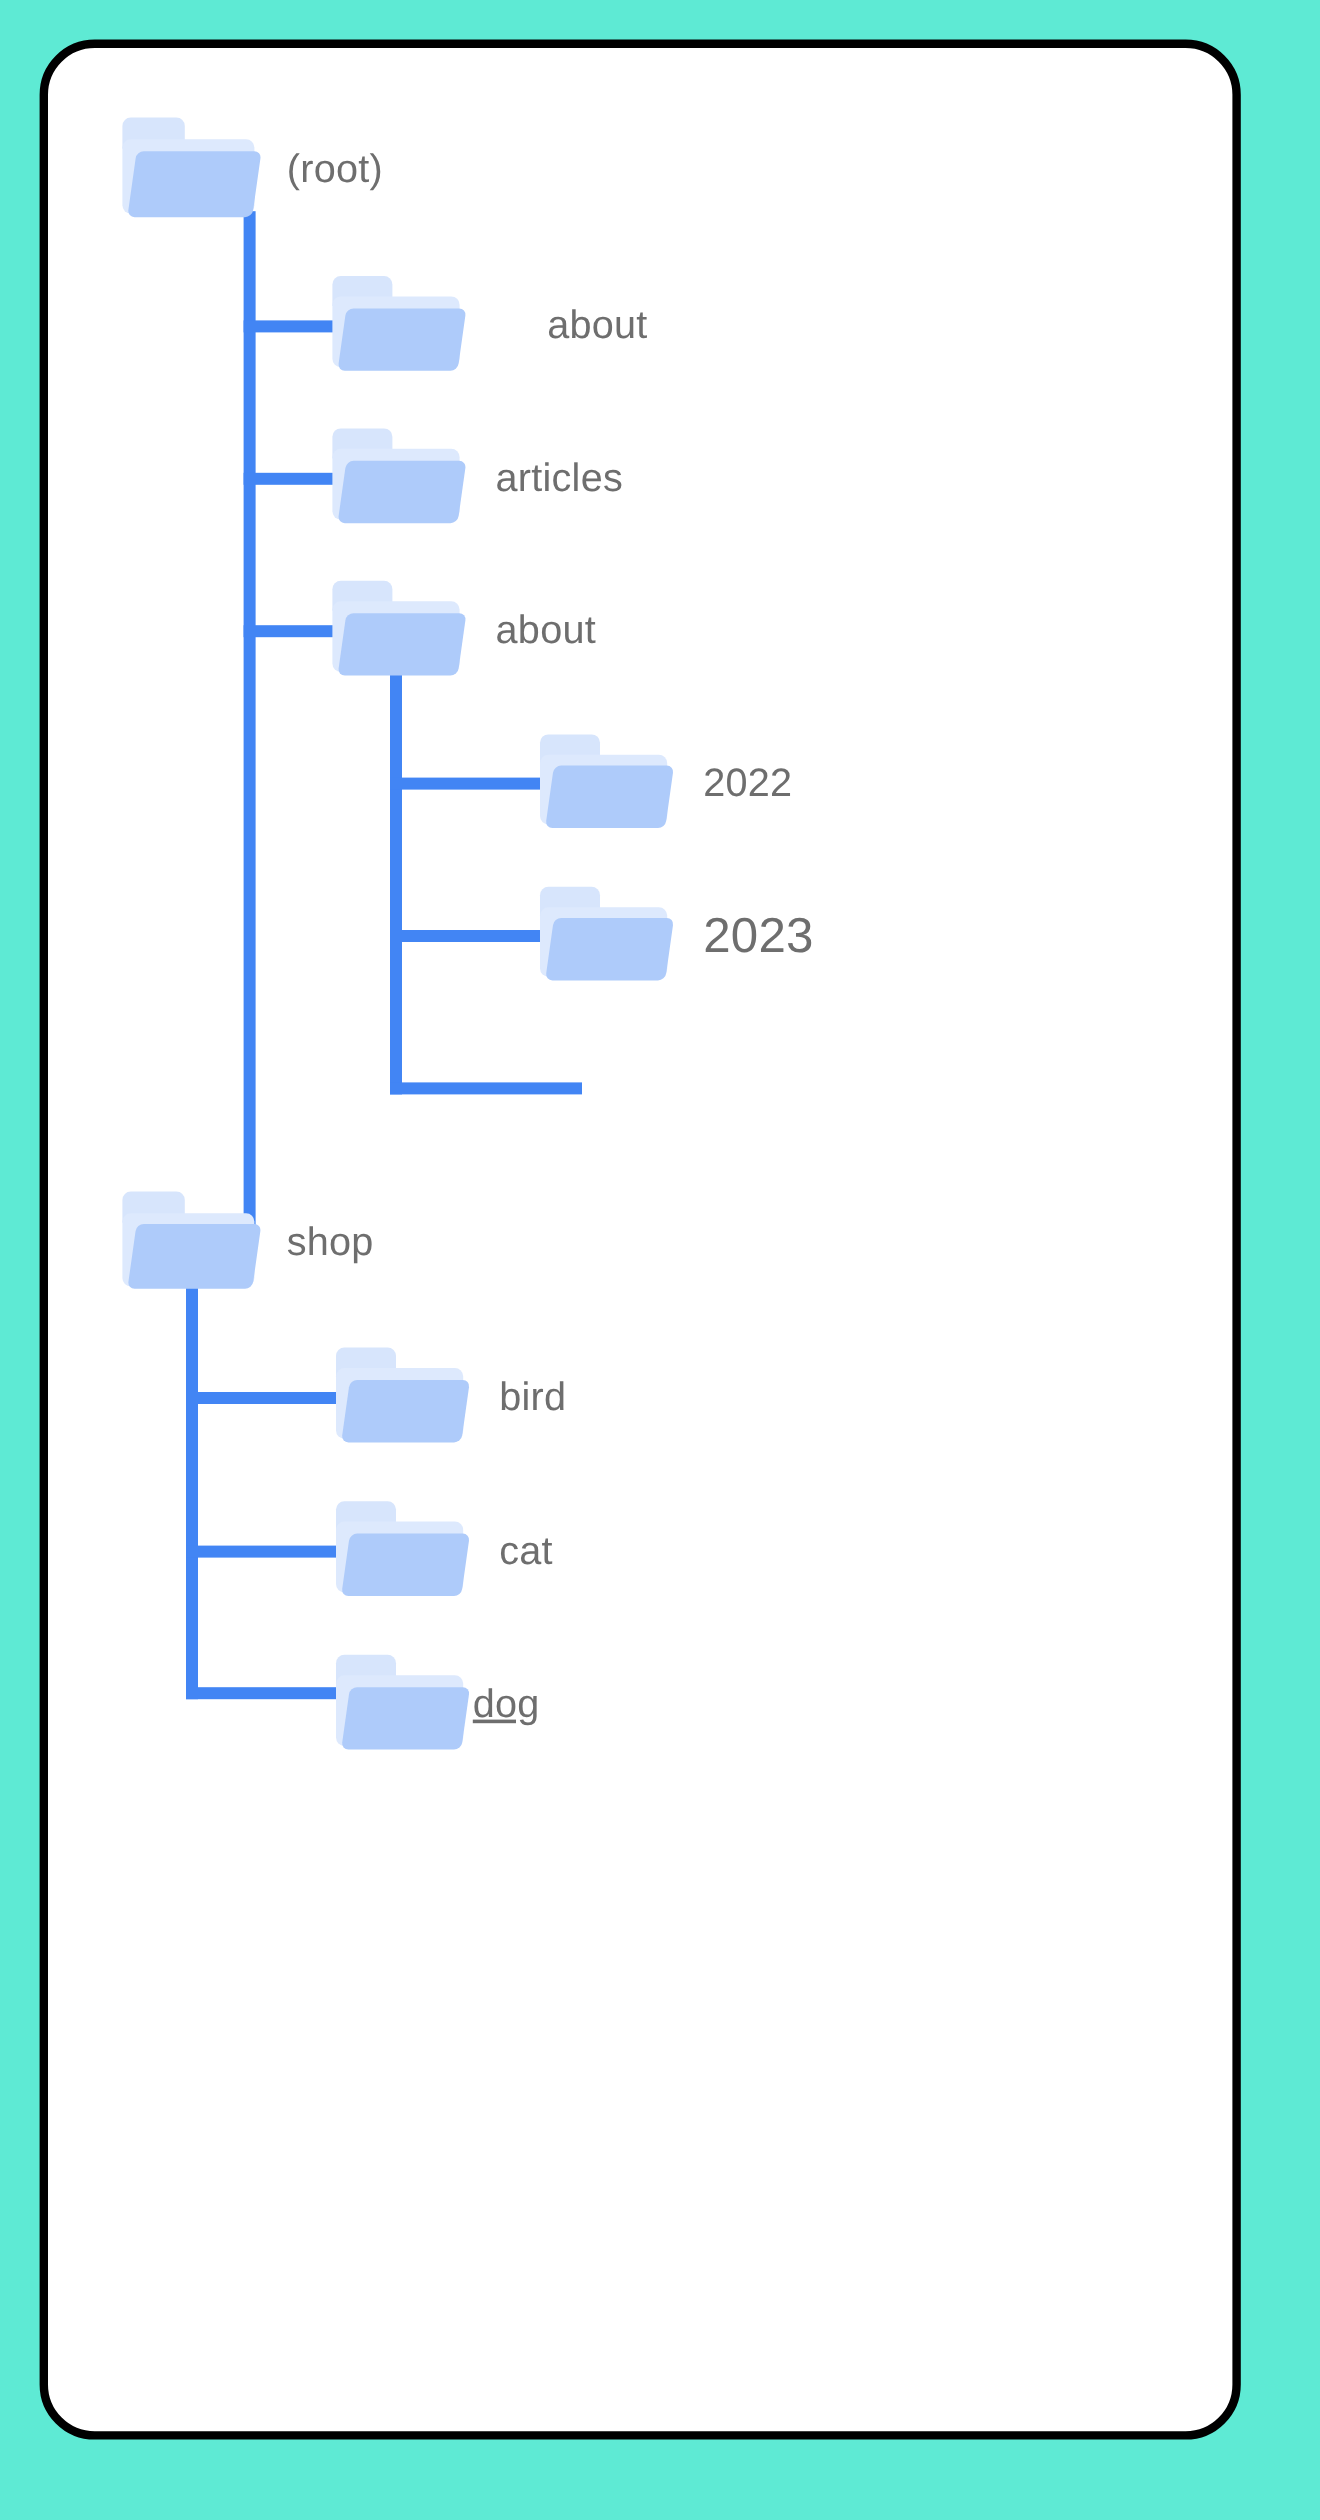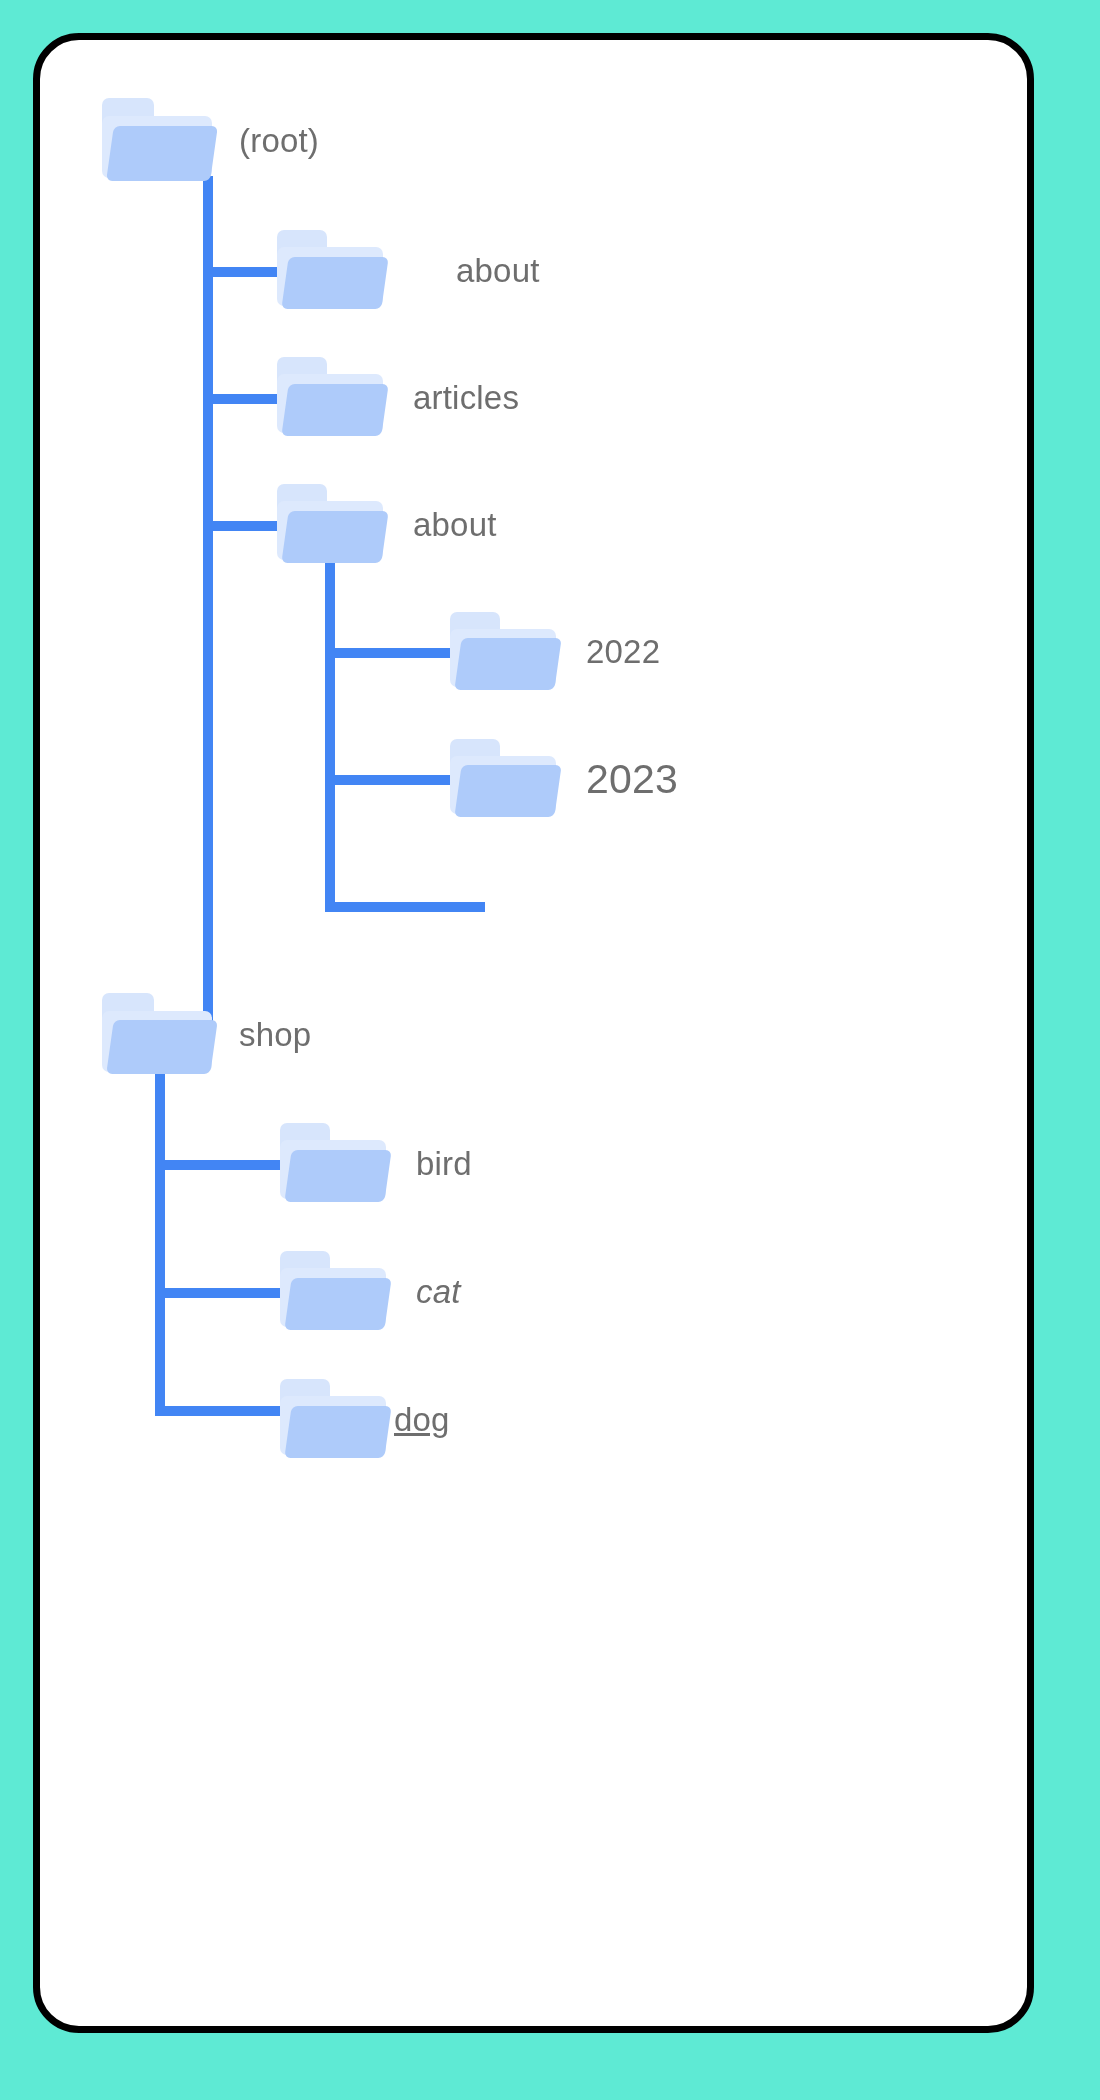--- a/index.html
+++ b/index.html
@@ -164,21 +164,21 @@
   <div class="node" style="left:278px; top:1121px;">
     <span class="folder" style="width:116px;height:86px;">
       <span class="f-tab" style="left:2px;  top:2px;  width:50px; height:25px;"></span>
       <span class="f-back" style="left:2px;  top:19px; width:106px;height:59px;"></span>
       <span class="f-front" style="left:10px; top:29px; width:100px;height:52px;
                                    transform:skewX(-8deg);"></span>
     </span>
     <span class="label" style="font-size:33px; margin-left:22px;">bird</span>
   </div>
 
-  <div class="node" style="left:278px; top:1249px;font-style:italic;">
+  <div class="node" style="left:278px; top:1249px;">
     <span class="folder" style="width:116px;height:86px;">
       <span class="f-tab" style="left:2px;  top:2px;  width:50px; height:25px;"></span>
       <span class="f-back" style="left:2px;  top:19px; width:106px;height:59px;"></span>
       <span class="f-front" style="left:10px; top:29px; width:100px;height:52px;
                                    transform:skewX(-8deg);"></span>
     </span>
     <span class="label" style="font-size:33px; margin-left:22px;">cat</span>
   </div>
 
   <div class="node" style="left:278px; top:1377px;">

